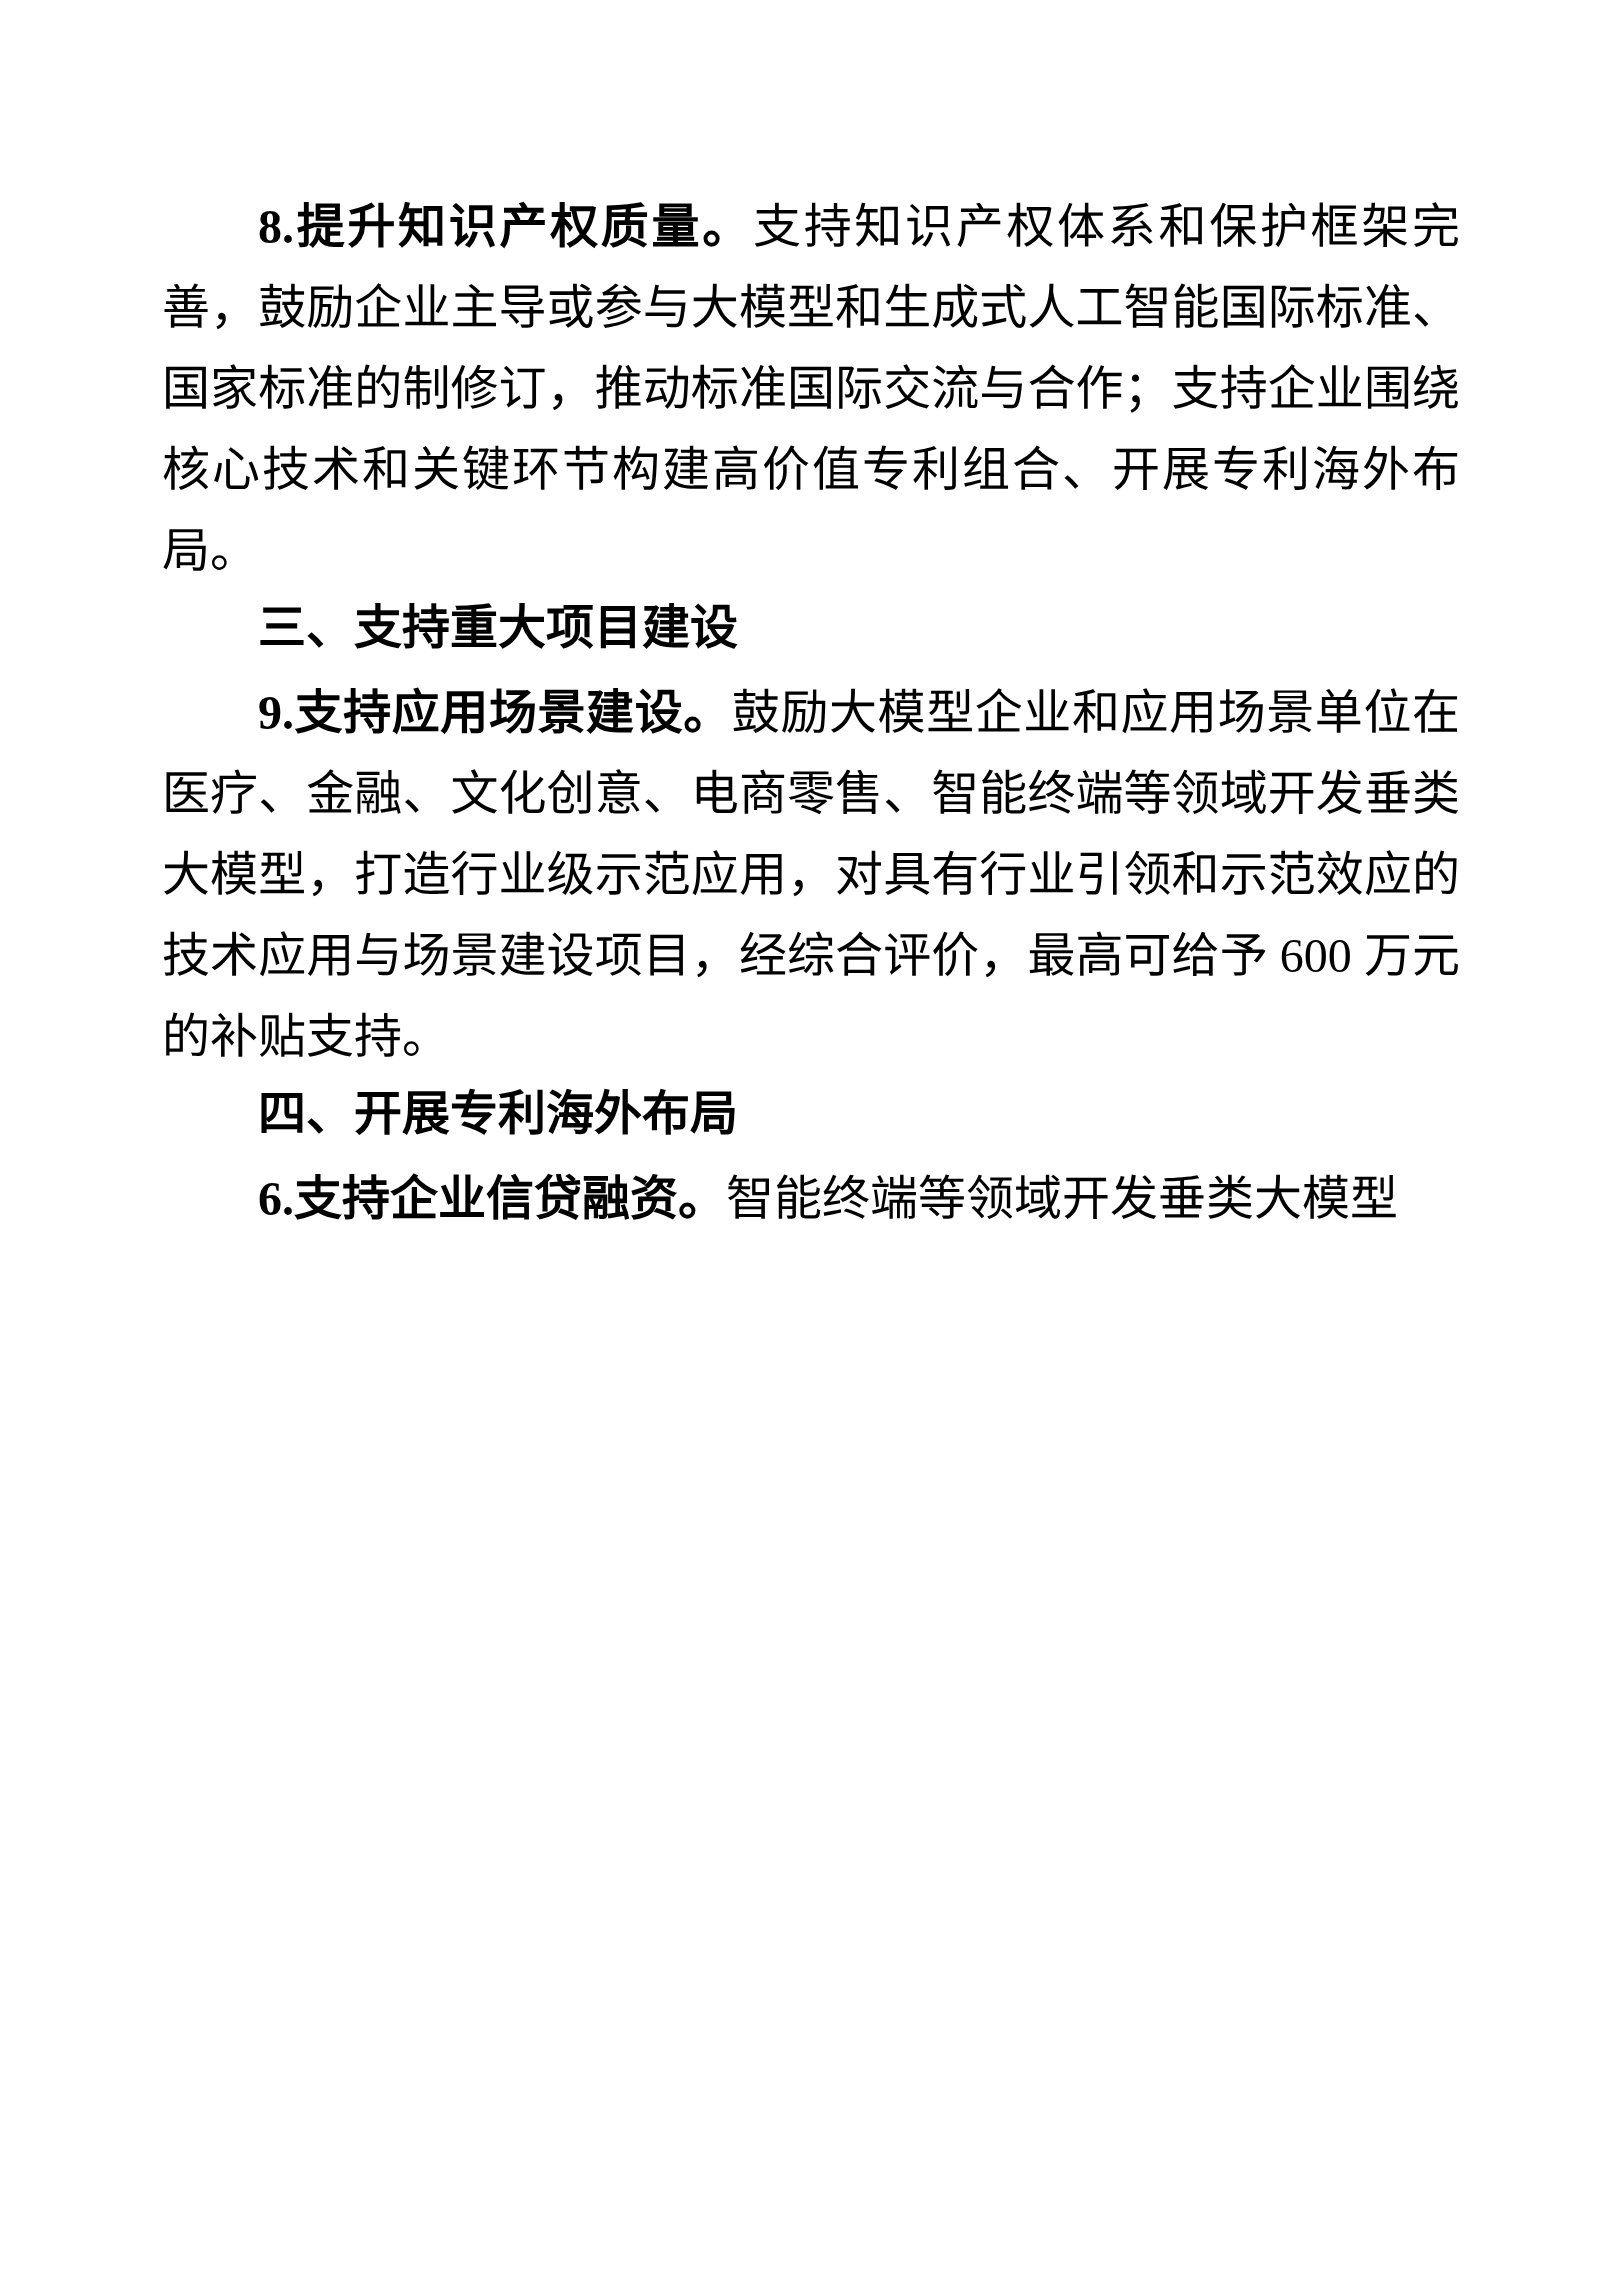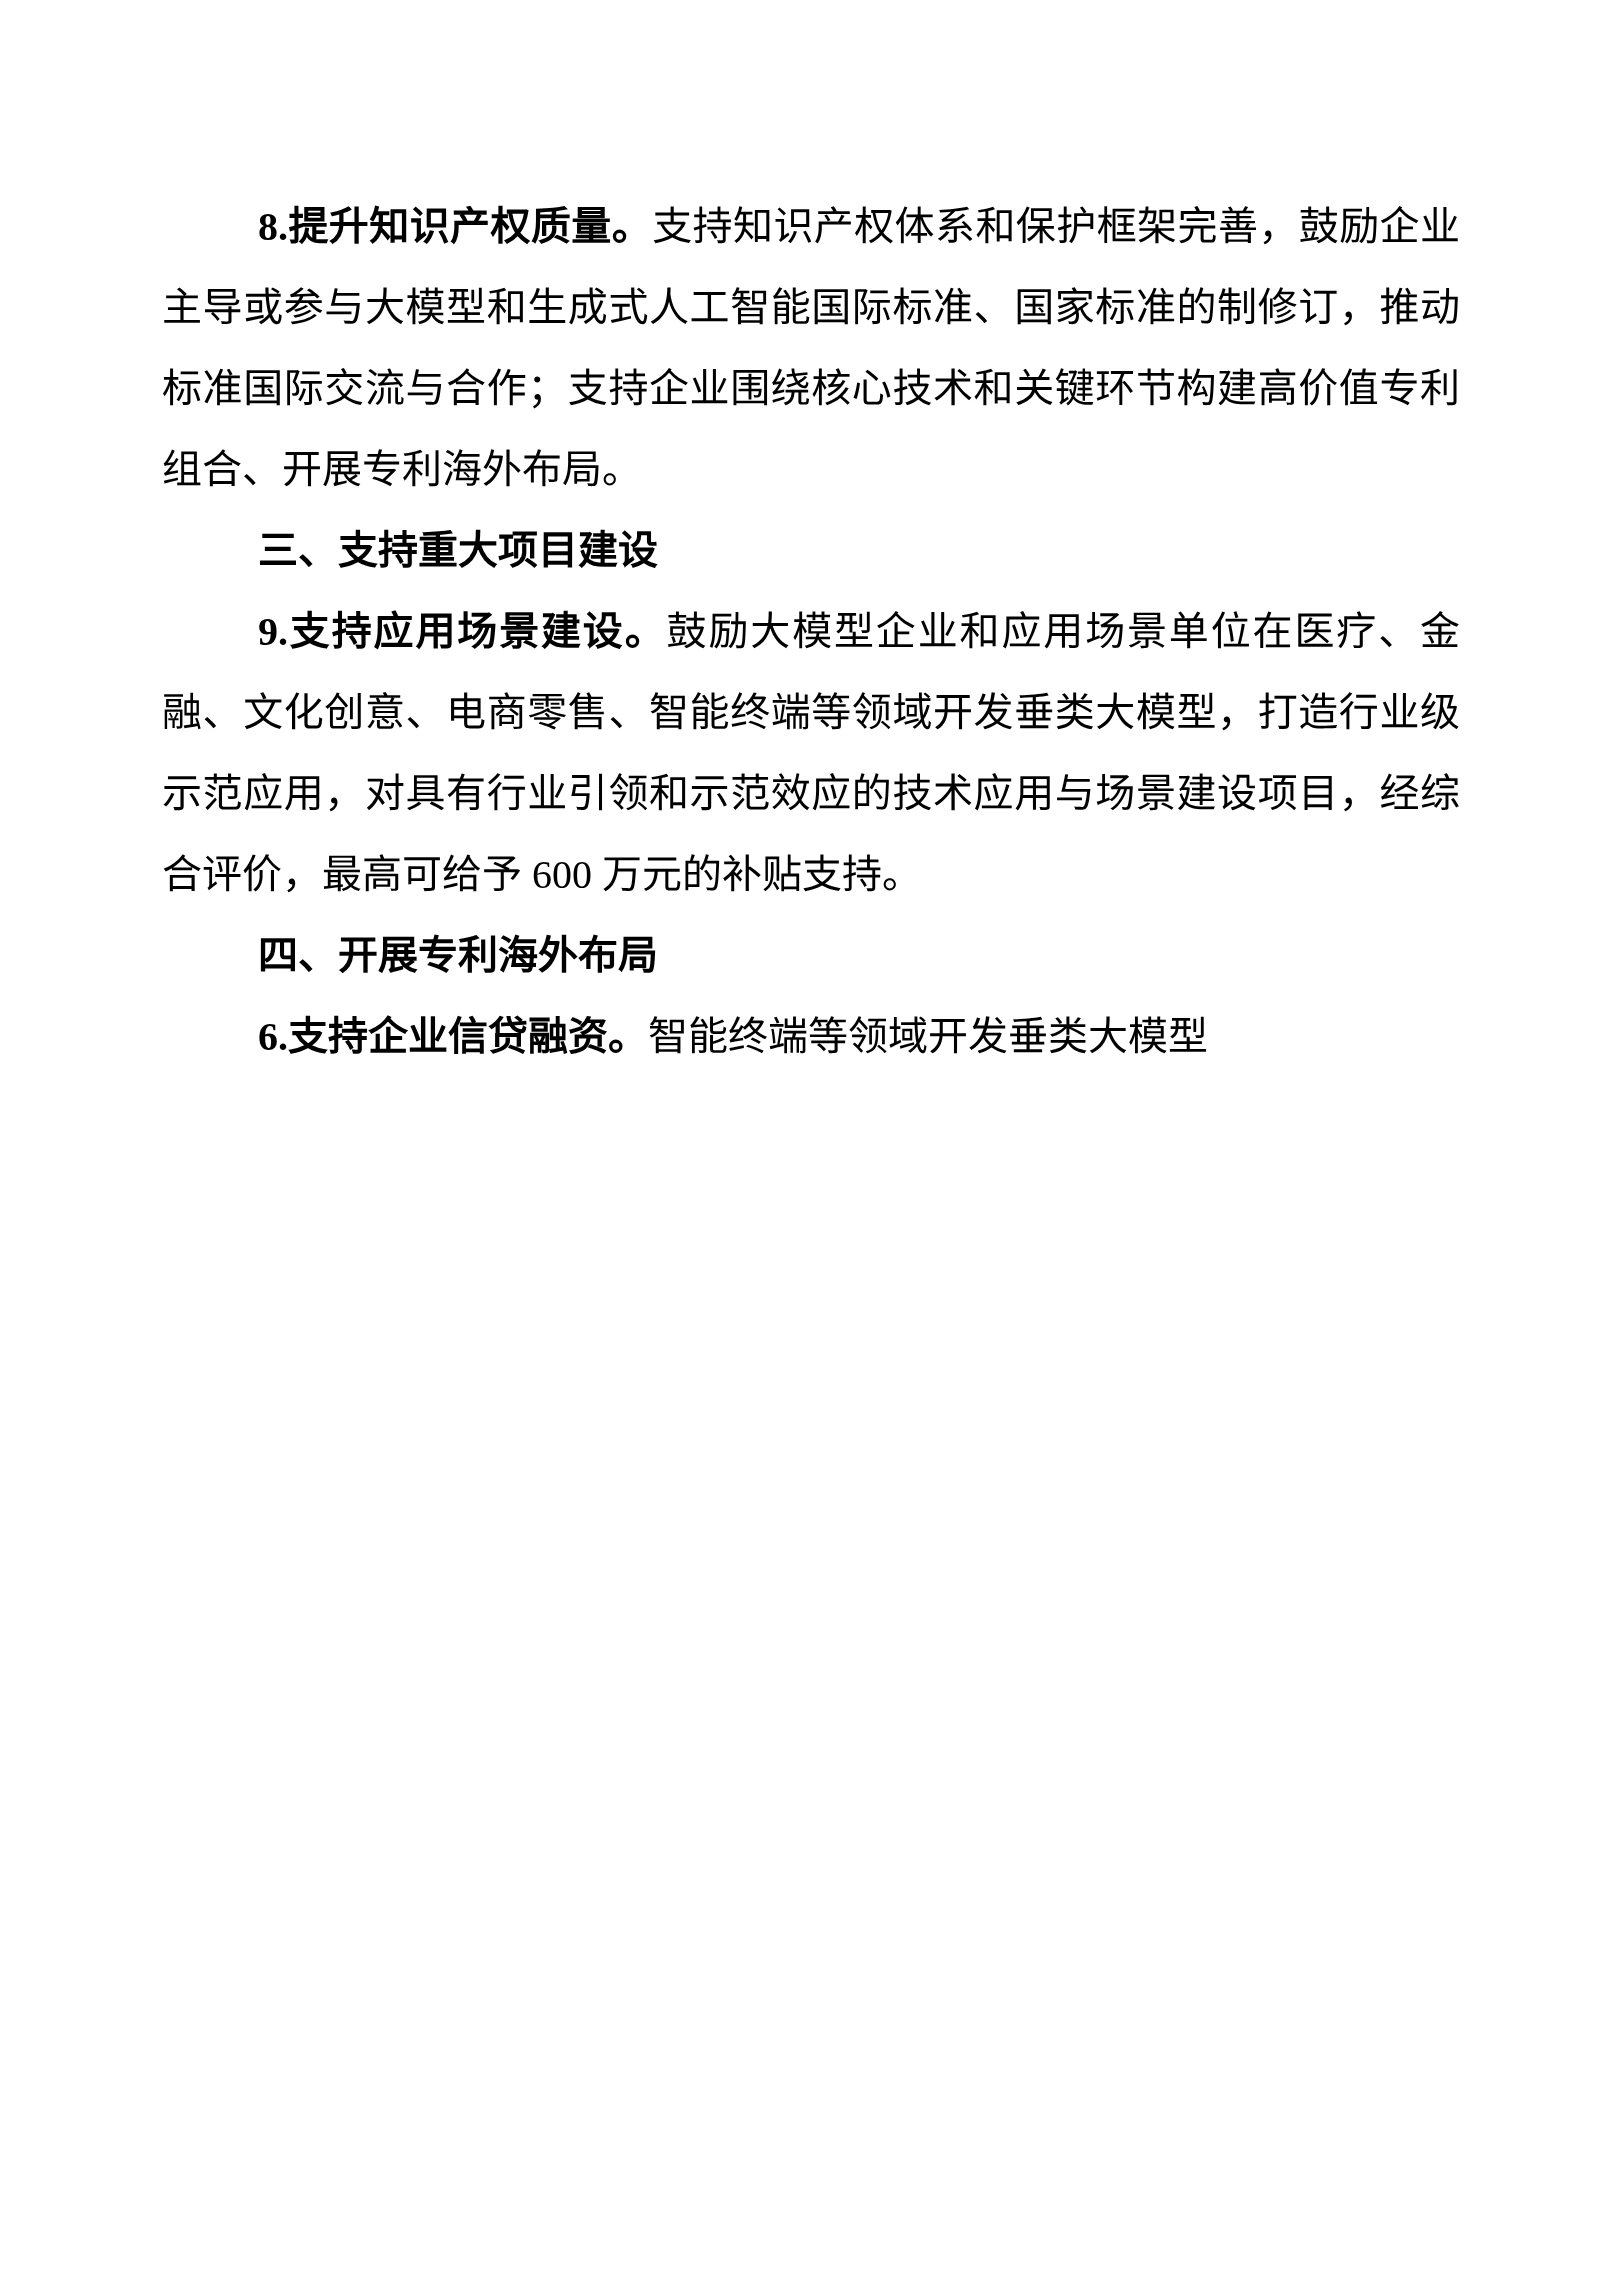--- a/index.html
+++ b/index.html
@@ -13,29 +13,29 @@
     font-family: "Liberation Serif", "DejaVu Serif", serif;
   }
   .page {
     box-sizing: border-box;
     width: 1621px;
     height: 2293px;
     padding: 186px 161px 0 162px;
   }
   .doc-body p {
     margin: 0;
-    font-size: 40px;
+    font-size: 48px;
     line-height: 81px;
     text-align: justify;
     text-justify: inter-ideograph;
     text-indent: 96px;
     word-break: break-all;
   }
   .doc-body p.heading {
-    font-family: Liberation Serif, serif;
+    font-family: Liberation Mono, monospace;
     font-weight: bold;
     text-align: left;
   }
   .lead {
     font-weight: bold;
   }
 </style>
 </head>
 <body style="background: rgb(255, 255, 255); color: rgb(0, 0, 0);">
 

